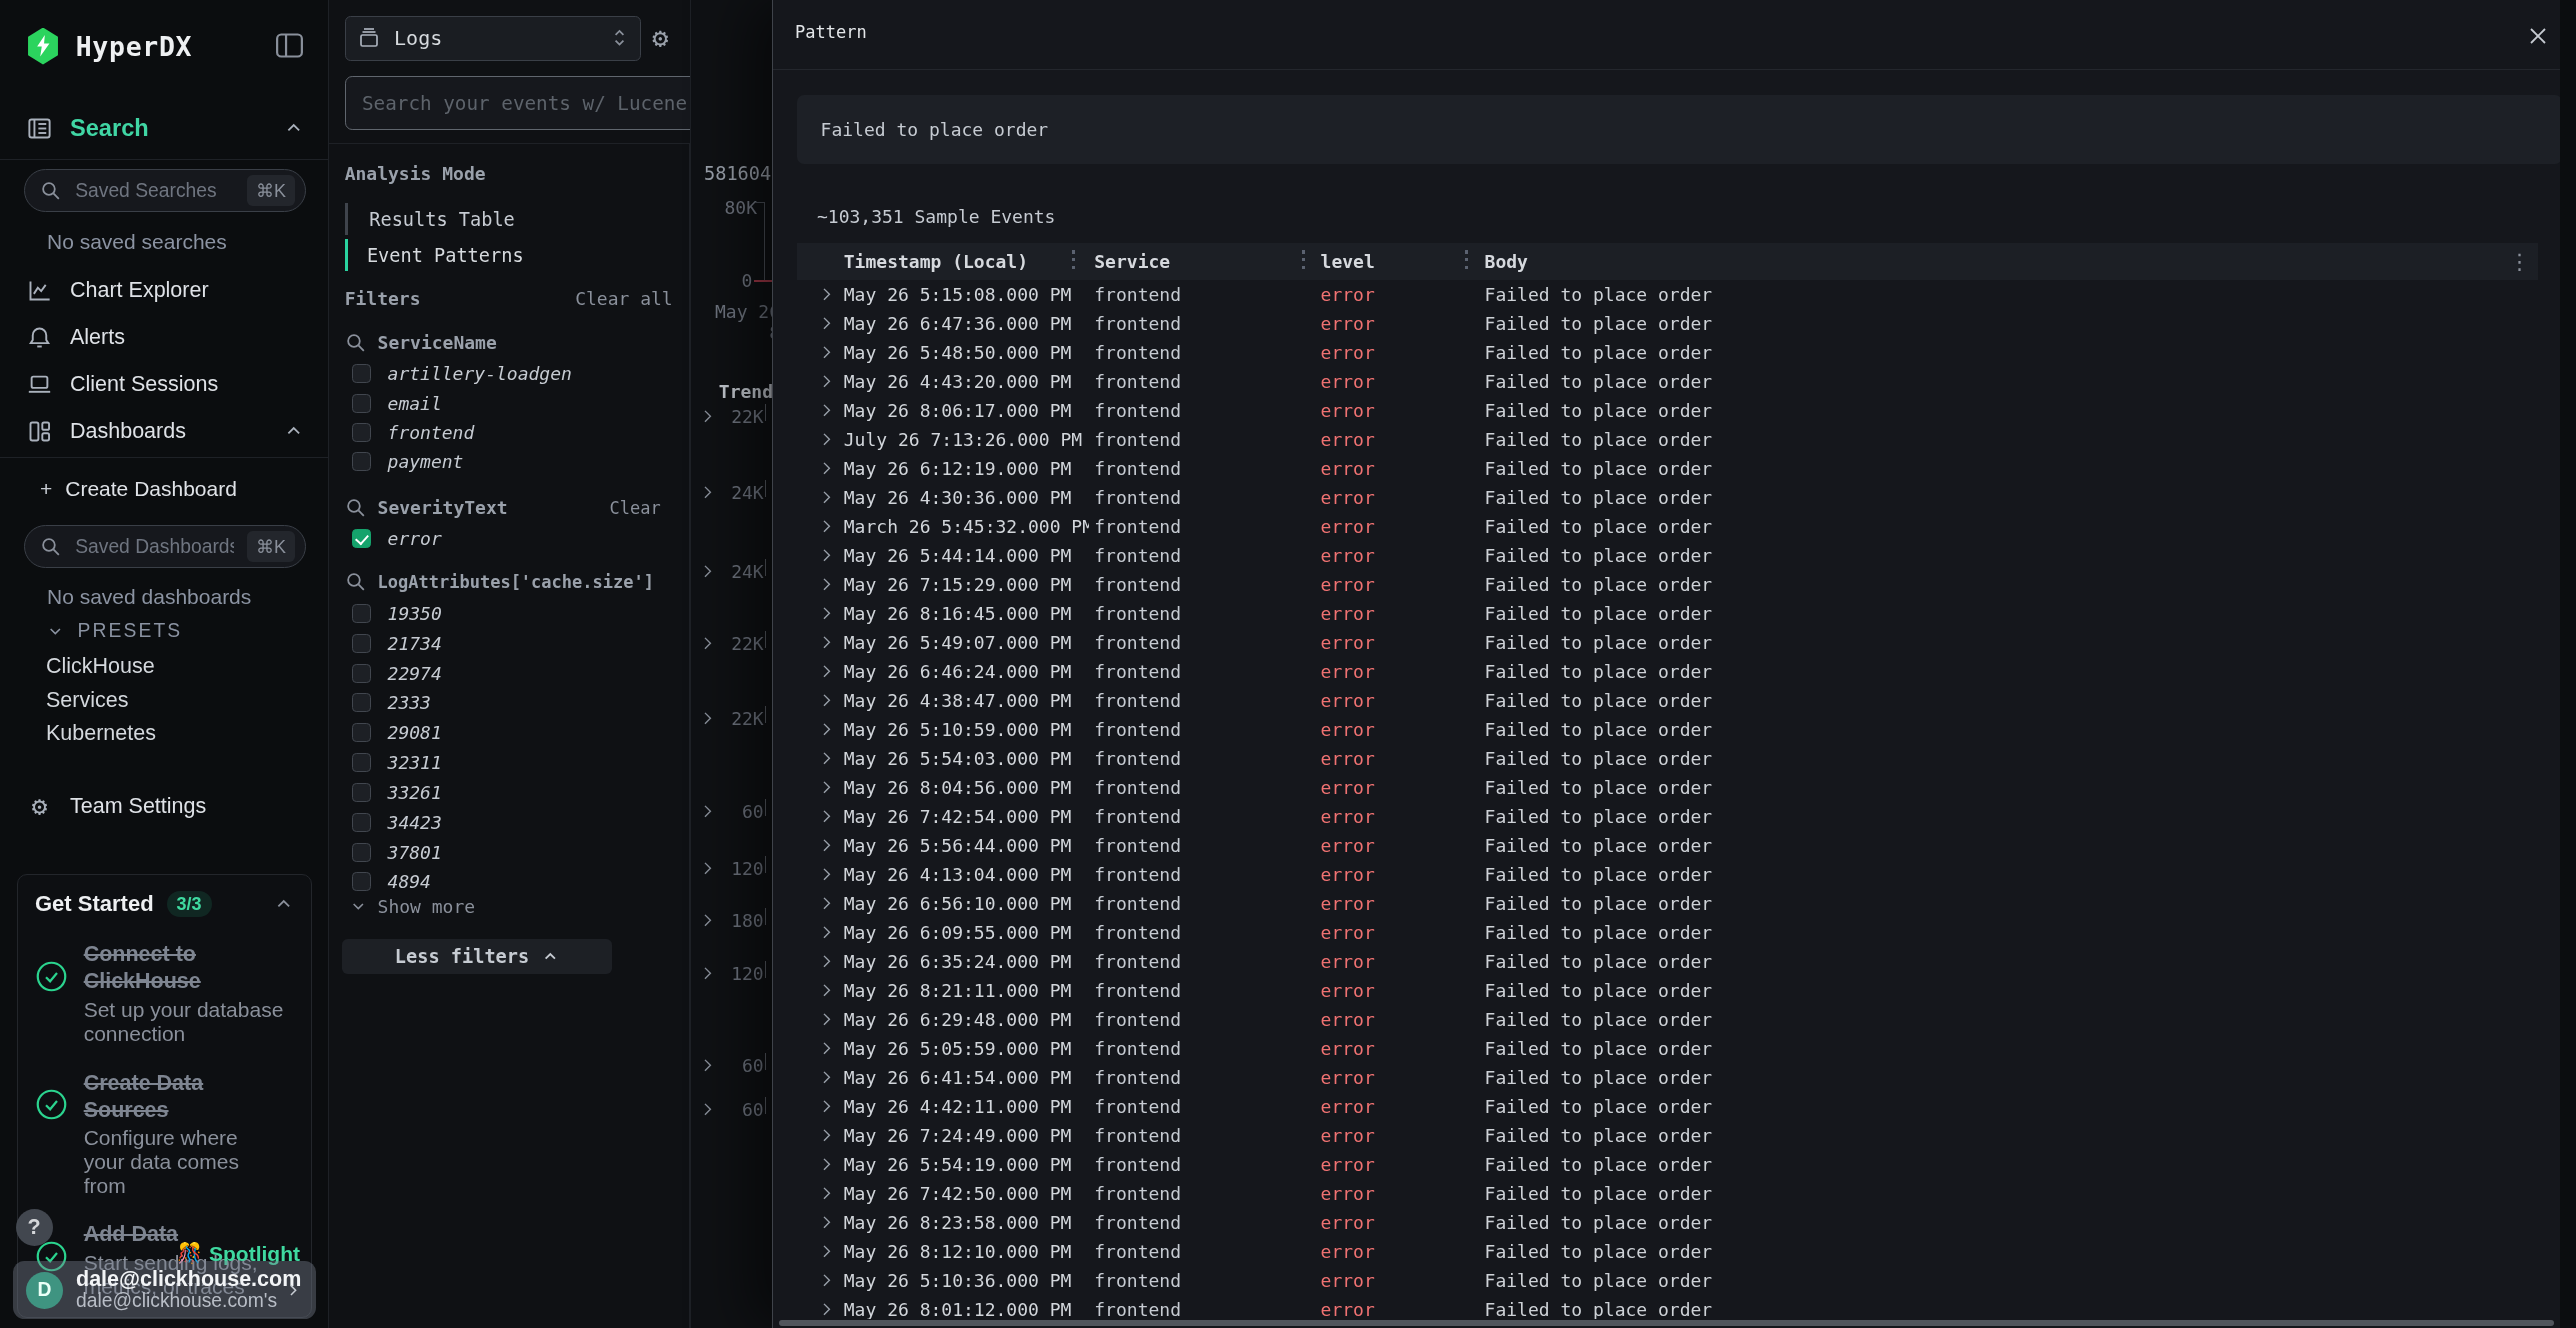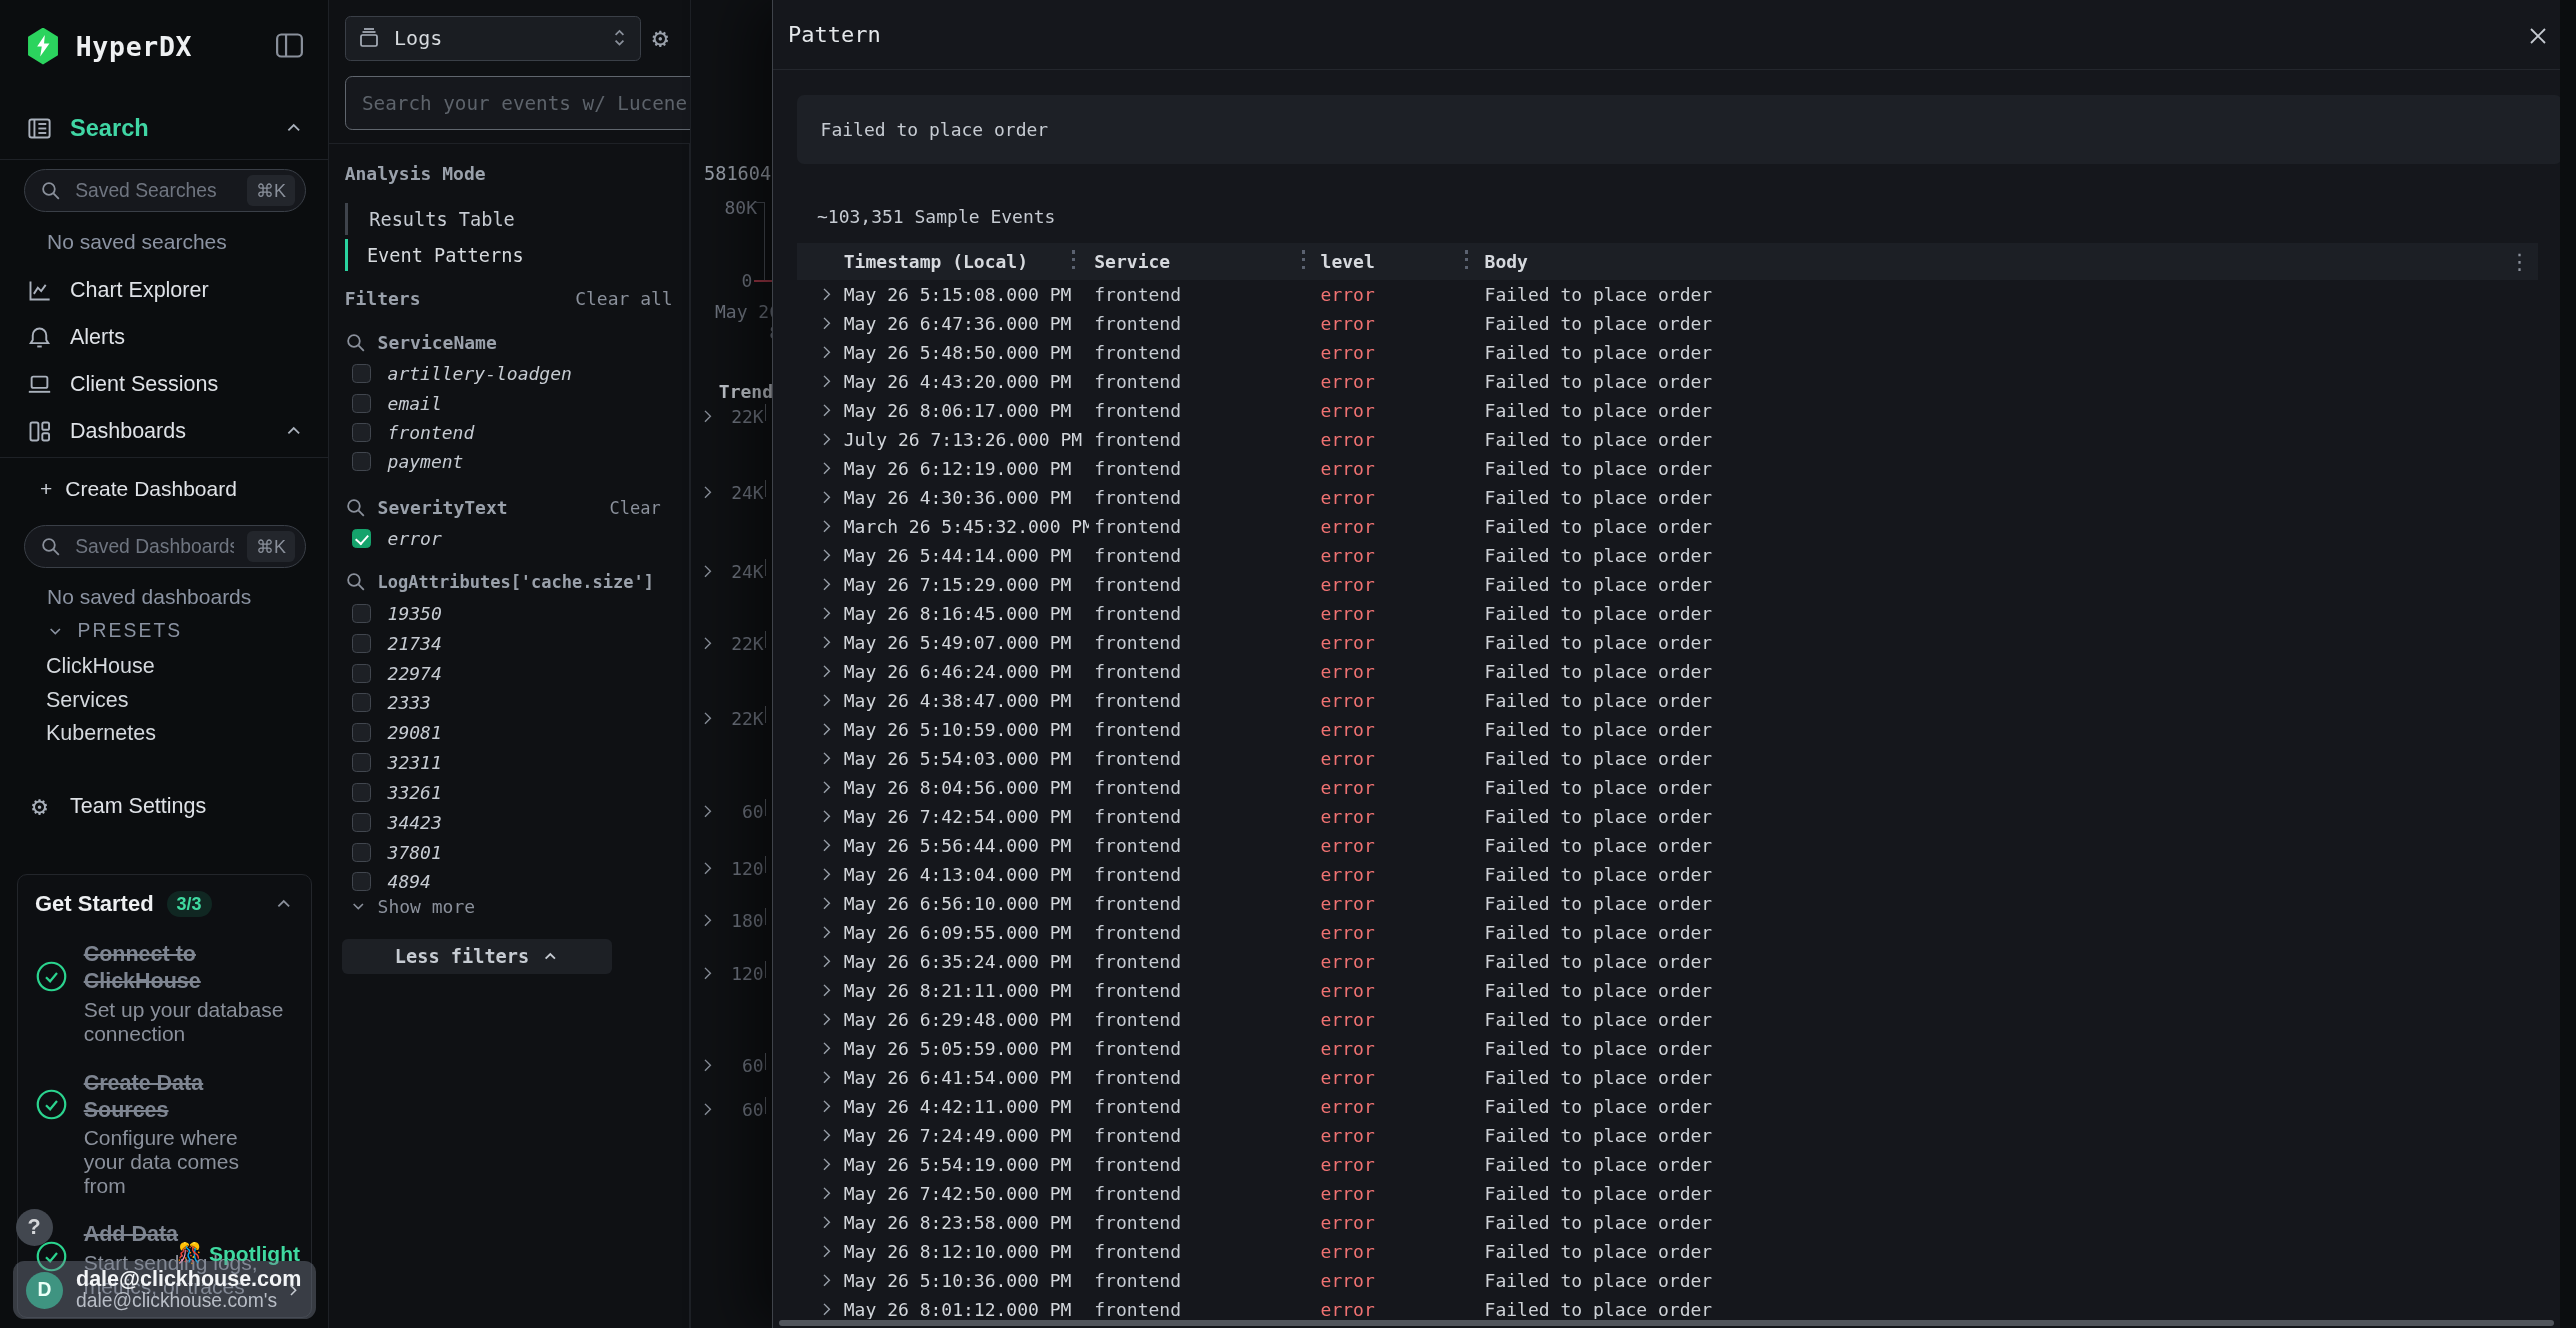--- a/index.html
+++ b/index.html
@@ -95,21 +95,21 @@
   .strip{left:690px;top:0;width:82px;height:1328px;background:#0f1114;border-left:0.7px solid #1e2126;padding-left:11px;}
   .strip .num{position:absolute;color:#6f7580;font-size:18px;text-align:right;}
   .trendrow{position:absolute;left:0;width:82px;height:29px;}
   .trendrow .tchev{position:absolute;left:7.2px;top:4.3px;color:#8a909b;}
   .trendrow .tval{position:absolute;left:-14.3px;top:2.9px;width:87px;text-align:right;color:#6f7580;font-size:18px;}
   .trendrow .ttick{position:absolute;left:74px;top:1.4px;height:17px;border-left:1.4px solid #5a5f67;}
 
   
   .modal{left:772px;top:0;width:1804px;height:1328px;background:#15171c;border-left:0.7px solid #3f434a;
          box-shadow:-21.5px 0 57px rgba(0,0,0,.55);}
-  .modal-title{left:15px;top:21.5px;font-size:22px;color:#e4e7ea;}
+  .modal-title{left:22px;top:21.5px;font-size:17px;color:#e4e7ea;}
   .modal-close{left:1748px;top:18.6px;width:34px;height:34px;display:flex;align-items:center;justify-content:center;color:#c6cbd2;}
   .modal-hr{left:0;top:69px;width:1804px;border-top:0.7px solid #24272d;}
   .pattern-box{left:23.6px;top:95px;width:1765px;height:69px;background:#1d2026;border-radius:7.2px;
                display:flex;align-items:center;padding-left:24px;box-sizing:border-box;font-size:18px;color:#c6cbd2;}
   .sample-count{left:44px;top:206px;font-size:18px;color:#c6cbd2;}
   .thead{left:23.6px;top:243px;width:1741px;height:37px;background:#1c1f25;display:grid;
          grid-template-columns:40px 252px 211px 163px 1fr;align-items:center;}
   .thead .hc{font-size:18px;font-weight:bold;color:#d6d9de;white-space:nowrap;}
   .hc1{padding-left:7.2px;}.hc2{padding-left:5.7px;}.hc3{padding-left:21px;}.hc4{padding-left:22px;}
   .dots{position:absolute;top:250px;width:2.9px;height:23px;

